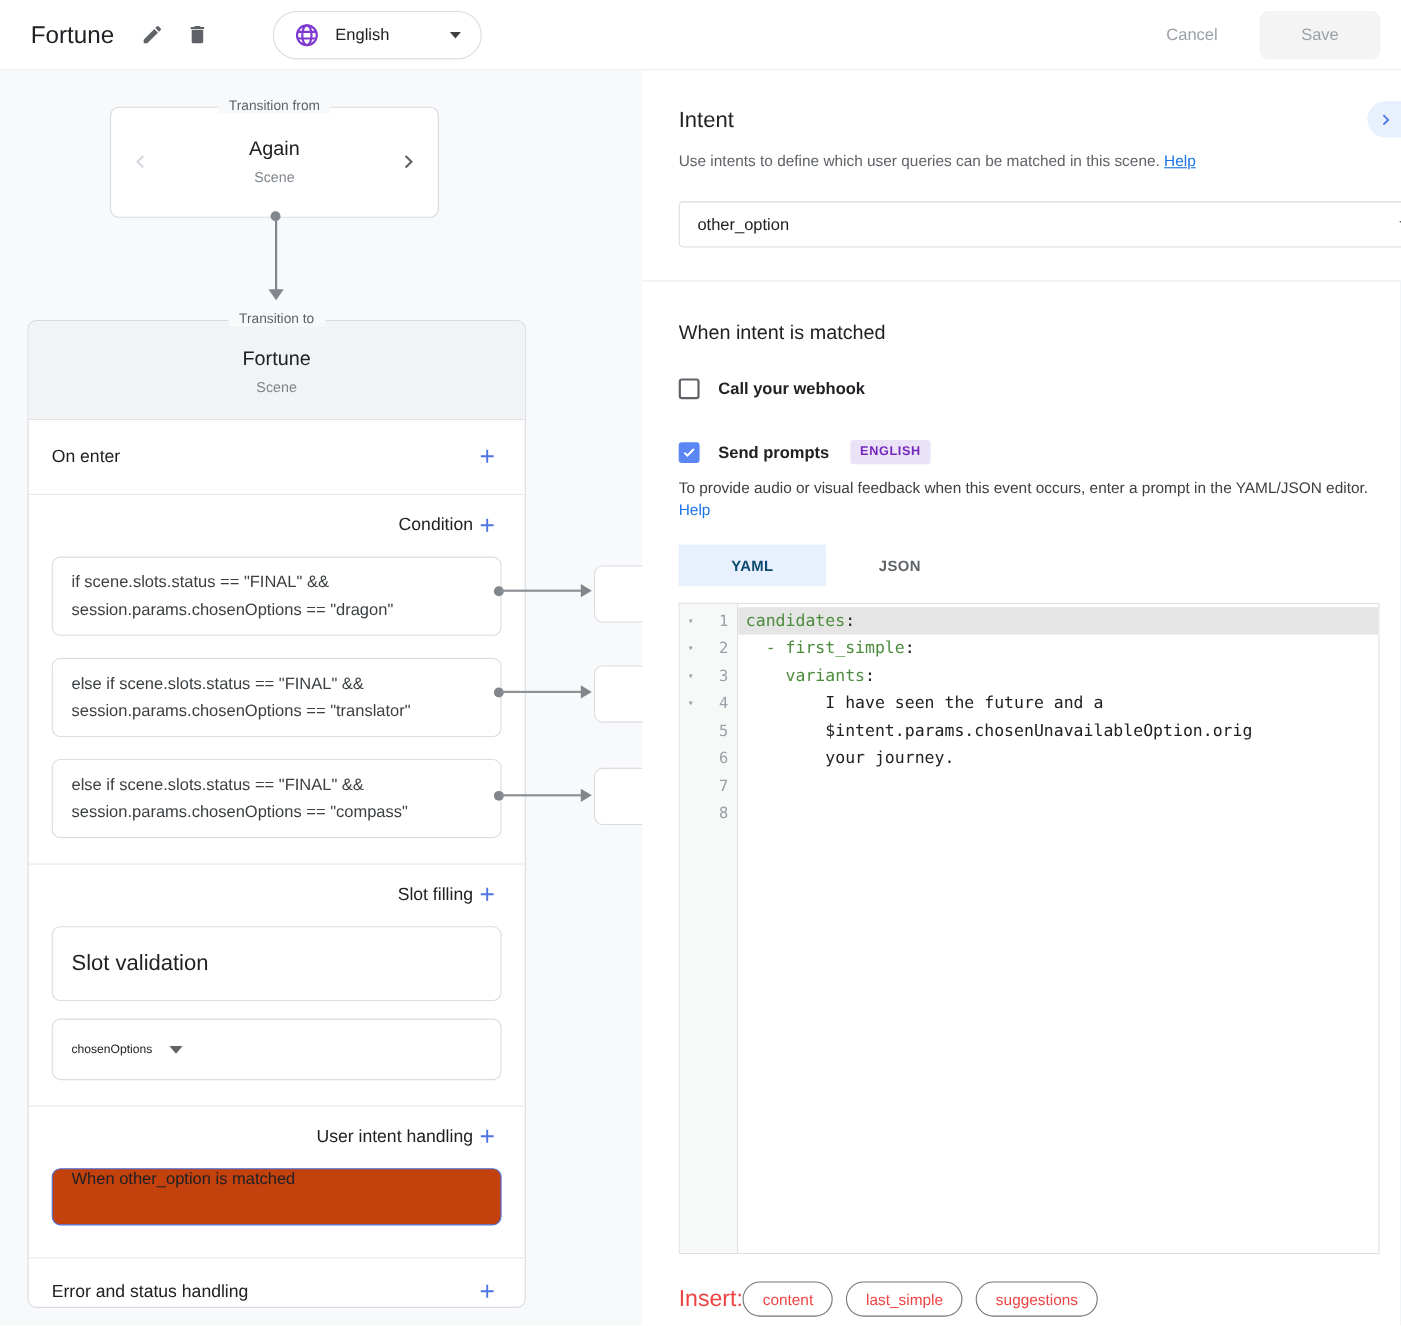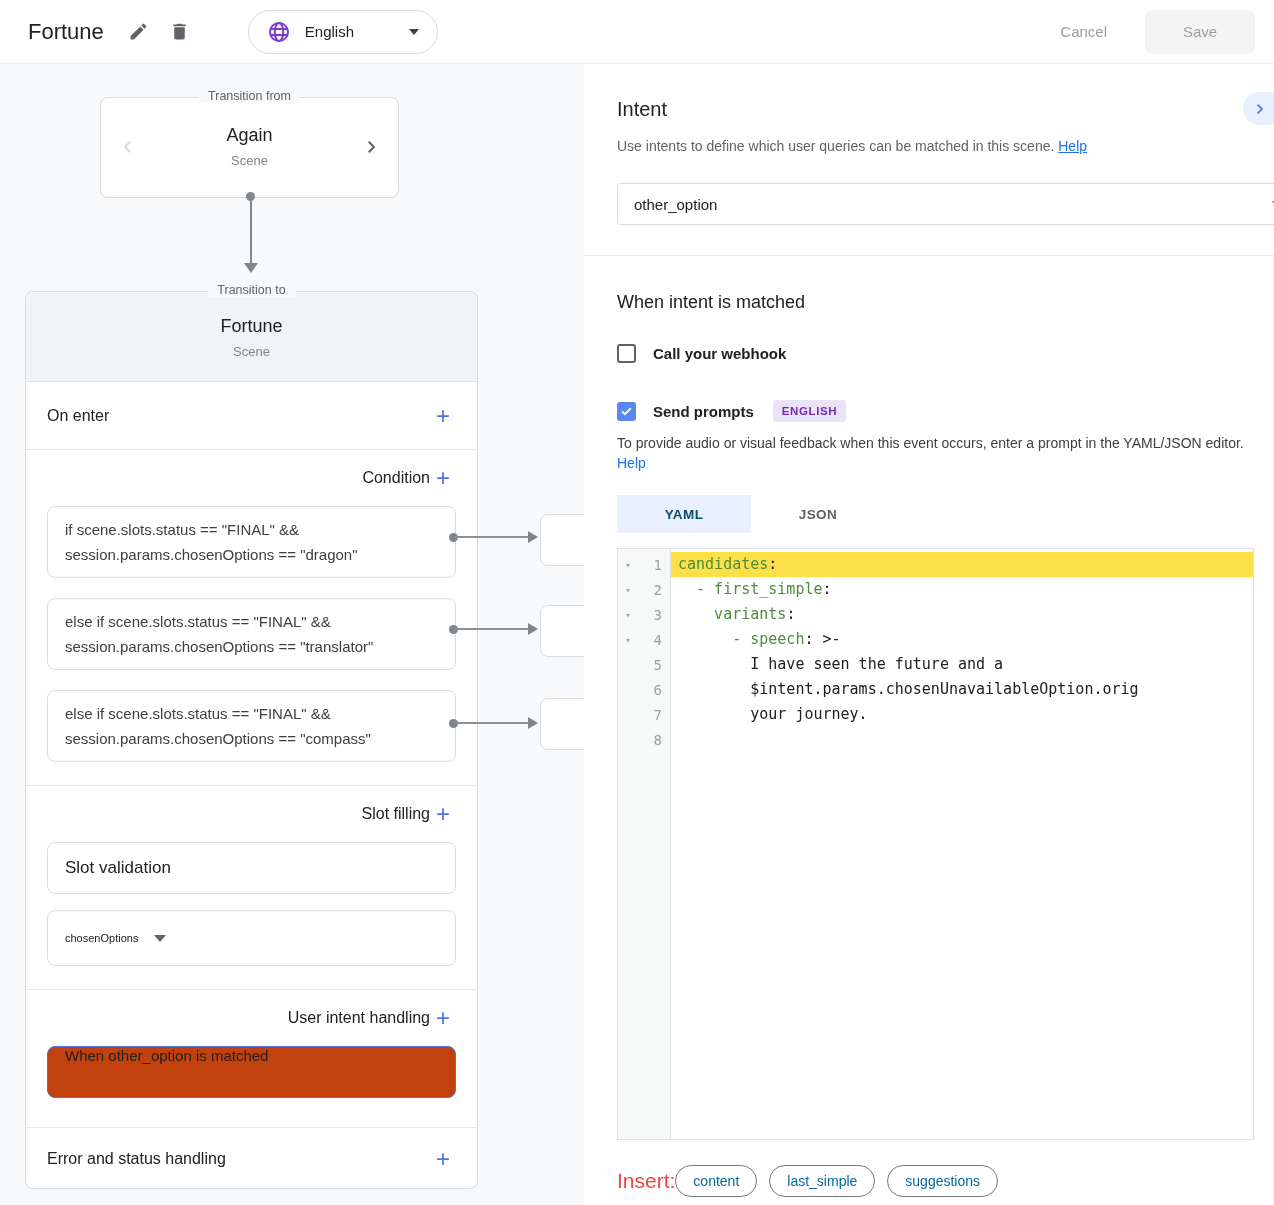--- a/index.html
+++ b/index.html
@@ -43,21 +43,21 @@
   .scene-header .scene-name { font-size:18px; padding-top:24px; color:#202124; }
   .scene-header .scene-type { font-size:13px; margin-top:7px; color:#80868b; }
 
   .sec-row { display:flex; align-items:center; justify-content:flex-end; padding:0 21px; height:56px; }
   .sec-label { font-size:16px; color:#202124; }
   .plus-btn { background:none; border:none; color:#4f74e3; font-size:24px; font-weight:400; line-height:1; cursor:pointer; font-family:inherit; padding:2px 6px; }
   .sec { border-bottom:1px solid #e6e8ea; }
   .sec.on-enter { height:68px; display:flex; align-items:center; justify-content:space-between; padding:0 21px; }
   .cond-box { margin:0 21px 20px 21px; border:1px solid #dadce0; border-radius:8px; background:#fff; padding:10px 17px; font-size:15px; line-height:25px; color:#3c4043; }
   .sec.condition { padding-bottom:3px; }
-  .slot-box { margin:0 21px 16px 21px; border:1px solid #dadce0; border-radius:8px; background:#fff; height:52px; display:flex; align-items:center; padding:0 17px; font-size:17px; color:#202124; }
+  .slot-box { margin:0 21px 16px 21px; border:1px solid #dadce0; border-radius:8px; background:#fff; height:68px; display:flex; align-items:center; padding:0 17px; font-size:20px; color:#202124; }
   .slot-box.param { height:56px; margin-bottom:0; font-size:11px; }
   .sec.slot { padding-bottom:23px; }
   .slot-caret { width:0; height:0; border-left:6px solid transparent; border-right:6px solid transparent; border-top:7px solid #5f6368; margin-left:16px; }
   .selected-box { margin:0 21px; border:1.5px solid #4d73e0; background:#c2410c; border-radius:8px; height:52px; display:flex; align-items:flex-start; padding:0 17px; font-size:15px; color:#202124; cursor:pointer; }
   .sec.user-intent { padding-bottom:29px; }
   .sec.error { height:62px; display:flex; align-items:center; justify-content:space-between; padding:0 21px; border-bottom:none; }
 
   .conn-dot { position:absolute; width:9px; height:9px; border-radius:50%; background:#80868b; left:449px; }
   .conn-line { position:absolute; height:2px; width:76px; background:#8d9297; left:455px; }
   .conn-head { position:absolute; width:0; height:0; border-top:6px solid transparent; border-bottom:6px solid transparent; border-left:10px solid #80868b; left:528px; }
@@ -88,27 +88,27 @@
   .tab { width:134px; height:38px; display:flex; align-items:center; justify-content:center; font-size:13.5px; letter-spacing:0.4px; font-weight:bold; color:#5f6368; cursor:pointer; background:#fff; border:none; font-family:inherit; }
   .tab.active { background:#e8f0fe; color:#0c4a6e; }
 
   .editor { left:33px; top:484px; width:637px; height:592px; border:1px solid #e0e0e0; display:flex; background:#fff; font-family:"DejaVu Sans Mono", monospace; }
   .gutter { width:53px; background:#f7f8f8; border-right:1px solid #e0e0e0; padding-top:3px; flex:none; }
   .gutter-row { height:25px; display:flex; align-items:center; }
   .fold { width:20px; text-align:center; color:#9aa0a6; font-size:9px; cursor:pointer; }
   .lnum { flex:1; text-align:right; padding-right:8px; color:#9aa0a6; font-size:14px; }
   .code { flex:1; padding-top:3px; overflow:hidden; cursor:text; }
   .code-row { height:25px; line-height:25px; white-space:pre; padding-left:7px; font-size:15px; color:#202124; }
-  .code-row.active { background:#fde047; }
+  .code-row.active { background:#e5e5e5; }
   .seg-key { color:#4c8c3c; }
   .seg-plain { color:#202124; }
 
   .insert-row { left:33px; top:1101px; display:flex; align-items:center; }
   .insert-label { font-size:21px; color:#ef4444; }
-  .chip { border:1px solid #747775; border-radius:17px; background:#fff; padding:7px 17px; font-size:14px; color:#0369a1; font-family:inherit; cursor:pointer; margin-right:12px; }
+  .chip { border:1px solid #747775; border-radius:17px; background:#fff; padding:7px 17px; font-size:14px; color:#ef4444; font-family:inherit; cursor:pointer; margin-right:12px; }
 </style>
 </head>
 <body>
 
 <div class="topbar">
   <span class="page-title">Fortune</span>
   <button class="icon-btn edit-btn">
     <svg width="21" height="21" viewBox="0 0 24 24" fill="#5f6368">
         <path d="M3 17.25V21h3.75L17.81 9.94l-3.75-3.75L3 17.25zM20.71 7.04a1 1 0 0 0 0-1.41l-2.34-2.34a1 1 0 0 0-1.41 0l-1.83 1.83 3.75 3.75 1.83-1.83z"></path>
       </svg>
@@ -309,21 +309,20 @@
           </div>
         <div class="gutter-row">
             <span class="fold"></span>
             <span class="lnum">8</span>
           </div>
       </div>
       <div class="code">
         <div class="code-row active"><span class="seg-key">candidates</span><span class="seg-plain">:</span></div>
         <div class="code-row"><span class="seg-key">  - first_simple</span><span class="seg-plain">:</span></div>
         <div class="code-row"><span class="seg-key">    variants</span><span class="seg-plain">:</span></div>
-        <div class="code-row"><span class="seg-key">      - speech</span><span class="seg-plain">: &gt;-</span></div>
         <div class="code-row"><span class="seg-plain">        I have seen the future and a</span></div>
         <div class="code-row"><span class="seg-plain">        $intent.params.chosenUnavailableOption.orig</span></div>
         <div class="code-row"><span class="seg-plain">        your journey.</span></div>
         <div class="code-row"></div>
       </div>
     </div>
 
     <div class="rp-abs insert-row">
       <span class="insert-label">Insert:</span>
       <button class="chip">content</button>

